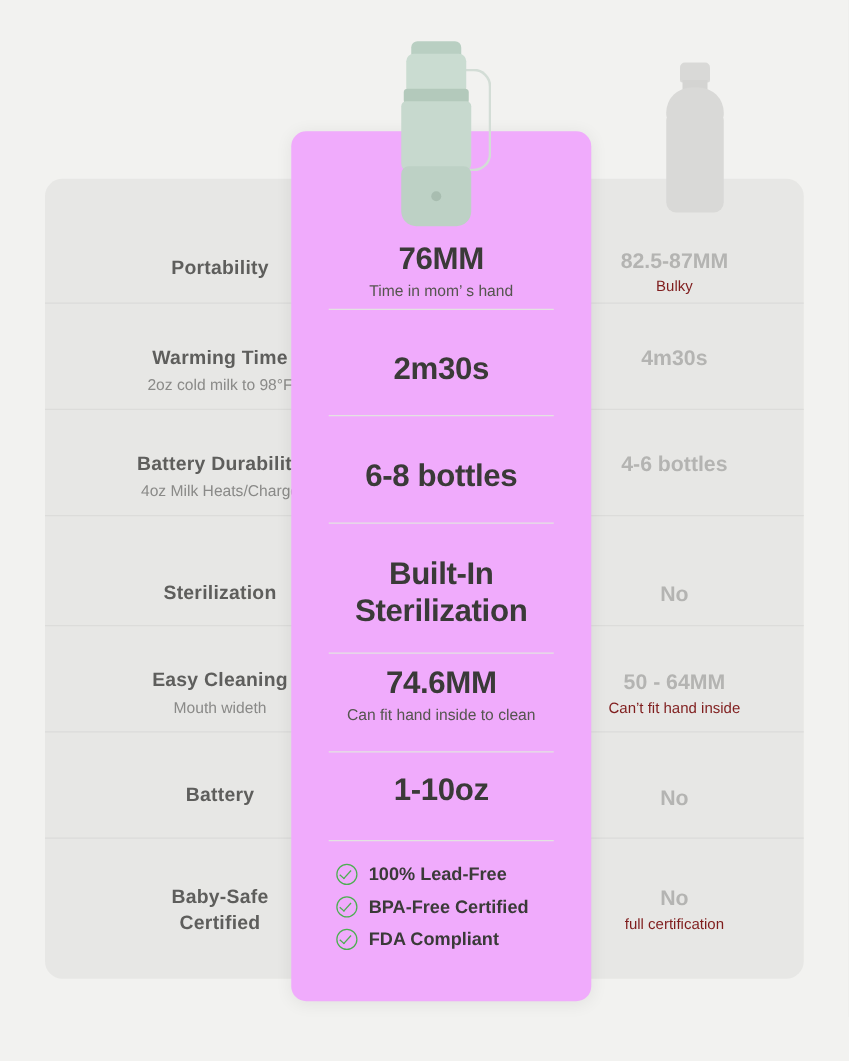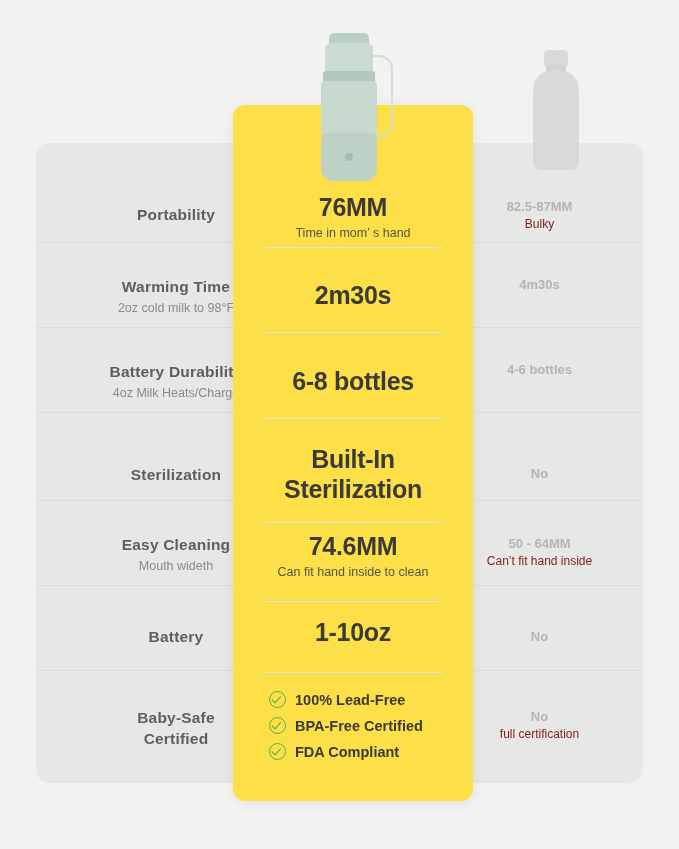--- a/index.html
+++ b/index.html
@@ -60,40 +60,40 @@
 
   
   .competitor {
     position: absolute;
     left: 400px;
     width: 207px;
     text-align: center;
     color: #b4b4b2;
   }
   .competitor .title {
-    font-size: 13px;
+    font-size: 17px;
     font-weight: bold;
     line-height: 1.35;
   }
   .competitor .sub {
     font-size: 12px;
     font-weight: normal;
     color: #7f1d1d;
     margin-top: 1px;
     line-height: 1.3;
   }
 
   
   #highlight-card {
     position: absolute;
     left: 233px;
     top: 105px;
     width: 240px;
     height: 696px;
-    background: #fde047;
+    background: #f0abfc;
     border-radius: 12px;
     box-shadow: 0 2px 14px rgba(0,0,0,0.07);
   }
 
   .hl-cell {
     position: absolute;
     left: 0;
     width: 240px;
     text-align: center;
     box-sizing: border-box;

